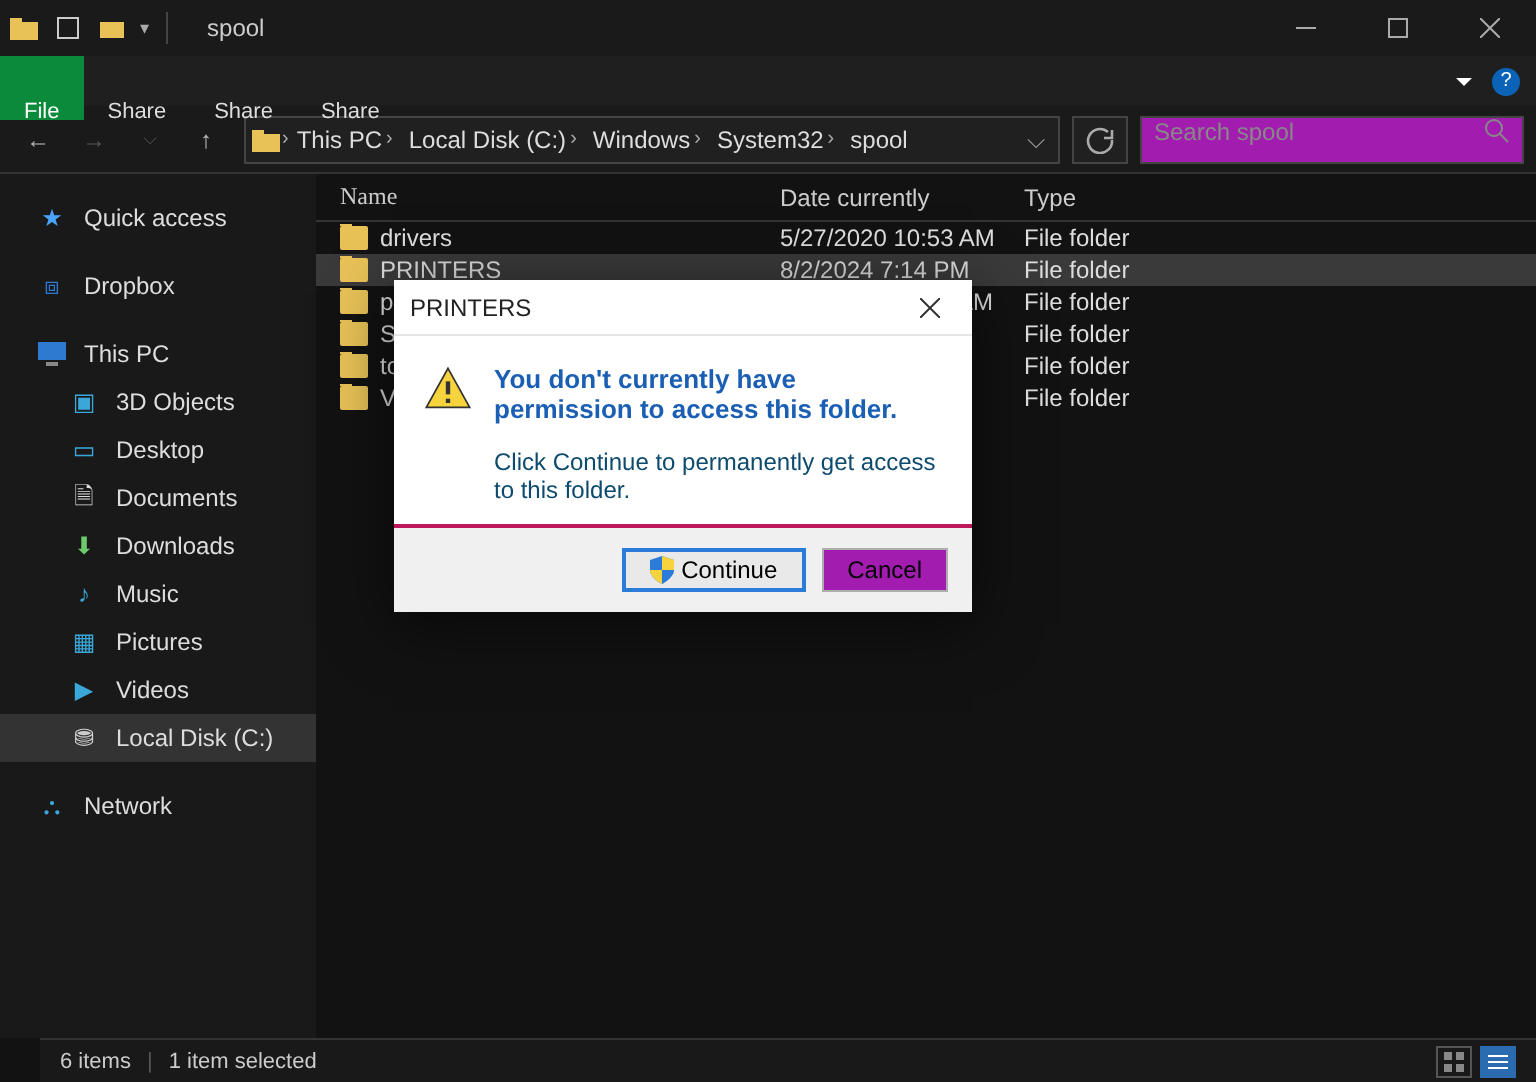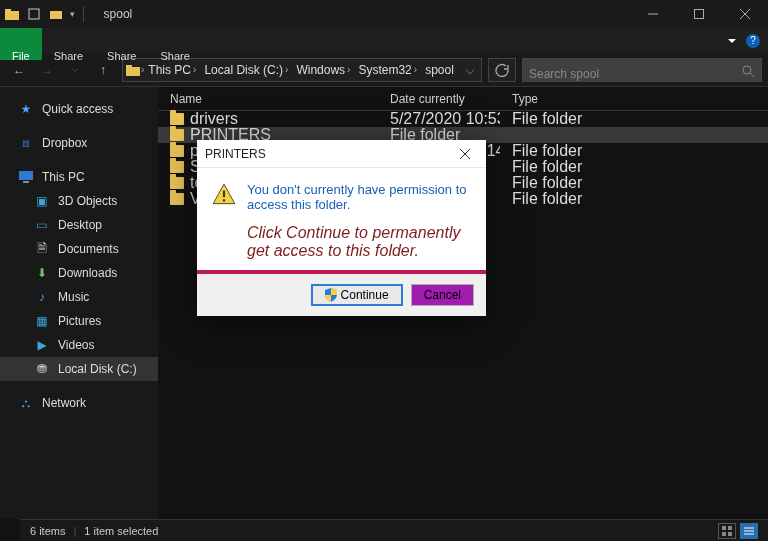--- a/index.html
+++ b/index.html
@@ -25,44 +25,44 @@
 
   
   .navbar { height: 34px; background:#1a1a1a; border-bottom:1px solid #333; display:flex; align-items:center; padding:0 6px; gap:2px;}
   .nav-arrow { width:26px;height:26px;display:flex;align-items:center;justify-content:center;color:#bbb; }
   .nav-arrow.dis{color:#555;}
   .addr-wrap { flex:1; height:24px; background:#202020; border:1px solid #444; display:flex; align-items:center; padding:0 2px; margin:0 4px;}
   .addr-seg { display:flex;align-items:center;gap:2px;padding:0 4px; color:#ddd;}
   .seg-chev {color:#aaa;font-size:10px;}
   .addr-dd { margin-left:auto; width:18px;display:flex;align-items:center;justify-content:center;color:#999;}
   .refresh { width:28px;height:24px;border:1px solid #444;background:#202020;display:flex;align-items:center;justify-content:center;margin-right:4px;}
-  .search { width:240px;height:24px;border:1px solid #444;background:#404040;display:flex;align-items:flex-end;padding:0 6px;color:#888;}
+  .search { width:192px;height:24px;border:1px solid #444;background:#a21caf;display:flex;align-items:flex-start;padding:0 6px;color:#888;}
   .search input{flex:1;background:transparent;border:none;color:#ddd;outline:none;font-size:12px;}
   .search input::placeholder{color:#888;}
 
   
   .body { display:flex; height: calc(541px - 28px - 25px - 34px - 22px); }
   .sidebar { width:158px; background:#191919; padding-top:10px; }
   .side-item { display:flex; align-items:center; gap:8px; padding:4px 8px 4px 18px; color:#ddd; }
   .side-item.active{background:#333;}
   .side-sub { padding-left:34px;}
   .side-ico{width:16px;height:16px;display:flex;align-items:center;justify-content:center;}
   .side-spacer{height:10px;}
 
   .content { flex:1; background:#121212; }
   .cols-head { height:24px; display:flex; align-items:center; border-bottom:1px solid #333; color:#ccc;}
   .col { padding:0 12px; font-size:12px;}
-  .col.name{flex:0 0 220px;}
+  .col.name{flex:0 0 220px;font-family:Liberation Serif, serif;}
   .col.date{flex:0 0 122px;}
   .col.type{flex:0 0 96px;}
   .col.size{flex:1;}
 
   .row { height:16px; display:flex; align-items:center; padding:0;}
   .row.sel{background:#3a3a3a;}
-  .cell { padding:0 12px; font-size:16px; color:#ddd; overflow:hidden;white-space:nowrap;}
+  .cell { padding:0 12px; font-size:12px; color:#ddd; overflow:hidden;white-space:nowrap;}
   .cell.name{flex:0 0 220px; display:flex;align-items:center;gap:6px;}
   .cell.date{flex:0 0 122px;}
   .cell.type{flex:0 0 96px;}
   .cell.size{flex:1;}
   .folder-ico{width:14px;height:12px;background:#e8c257;position:relative;border-radius:1px;}
   .folder-ico::before{content:"";position:absolute;top:-3px;left:0;width:6px;height:3px;background:#e8c257;border-radius:1px 1px 0 0;}
 
   
   .statusbar { height:22px; background:#191919; border-top:1px solid #333; display:flex; align-items:center; padding:0 10px; color:#ccc; font-size:11px;margin-left:20px;}
   .sb-sep{margin:0 8px;color:#555;}
@@ -71,23 +71,23 @@
   .sb-view.active{background:#2b6cb0;border-color:#2b6cb0;}
 
   
   .dialog { position:absolute; left:197px; top:140px; width:289px; background:#fff; color:#222; box-shadow:0 6px 30px rgba(0,0,0,0.6); font-size:12px;}
   .dlg-titlebar{height:28px;display:flex;align-items:center;padding:0 8px;border-bottom:1px solid #e6e6e6;}
   .dlg-title{font-size:12px;}
   .dlg-close{margin-left:auto;width:26px;height:20px;display:flex;align-items:center;justify-content:center;}
   .dlg-body{padding:14px 16px 10px 14px;display:flex;gap:10px;}
   .dlg-warn{width:26px;height:26px;}
   .dlg-textcol{flex:1;}
-  .dlg-head{color:#1a5fb4;font-size:13px;margin-bottom:12px;}
-  .dlg-msg{color:#7f1d1d;font-size:16px;font-style:italic;}
-  .dlg-footer{background:#f0f0f0;padding:10px 12px;display:flex;justify-content:flex-end;gap:8px;border-top:4px solid #be185d;}
+  .dlg-head{color:#1a5fb4;font-size:13px;margin-bottom:12px;font-weight:bold;}
+  .dlg-msg{color:#0c4a6e;font-size:12px;}
+  .dlg-footer{background:#f0f0f0;padding:10px 12px;display:flex;justify-content:flex-end;gap:8px;border-top:2px solid #be185d;}
   .dlg-btn{height:22px;padding:0 12px;background:#a21caf;border:1px solid #adadad;font-size:12px;display:flex;align-items:center;gap:4px;}
   .dlg-btn.primary{border:2px solid #2b7bd9;background:#e9e9e9;}
   .shield{width:12px;height:14px;}
 </style>
 </head>
 <body>
 
 <div class="titlebar">
   <div class="tb-left">
     <span class="tb-icon">
@@ -266,20 +266,21 @@
         </div>
       <div class="cell date">5/27/2020 10:53 AM</div>
       <div class="cell type">File folder</div>
       <div class="cell size"></div>
     </div>
     <div class="row sel">
       <div class="cell name">
           <span class="folder-ico"></span>
           <span>PRINTERS</span>
         </div>
+      <div class="cell date">8/2/2024 7:14 PM</div>
       <div class="cell type">File folder</div>
       <div class="cell size"></div>
     </div>
     <div class="row">
       <div class="cell name">
           <span class="folder-ico"></span>
           <span>prtprocs</span>
         </div>
       <div class="cell date">12/7/2019 11:14 AM</div>
       <div class="cell type">File folder</div>

